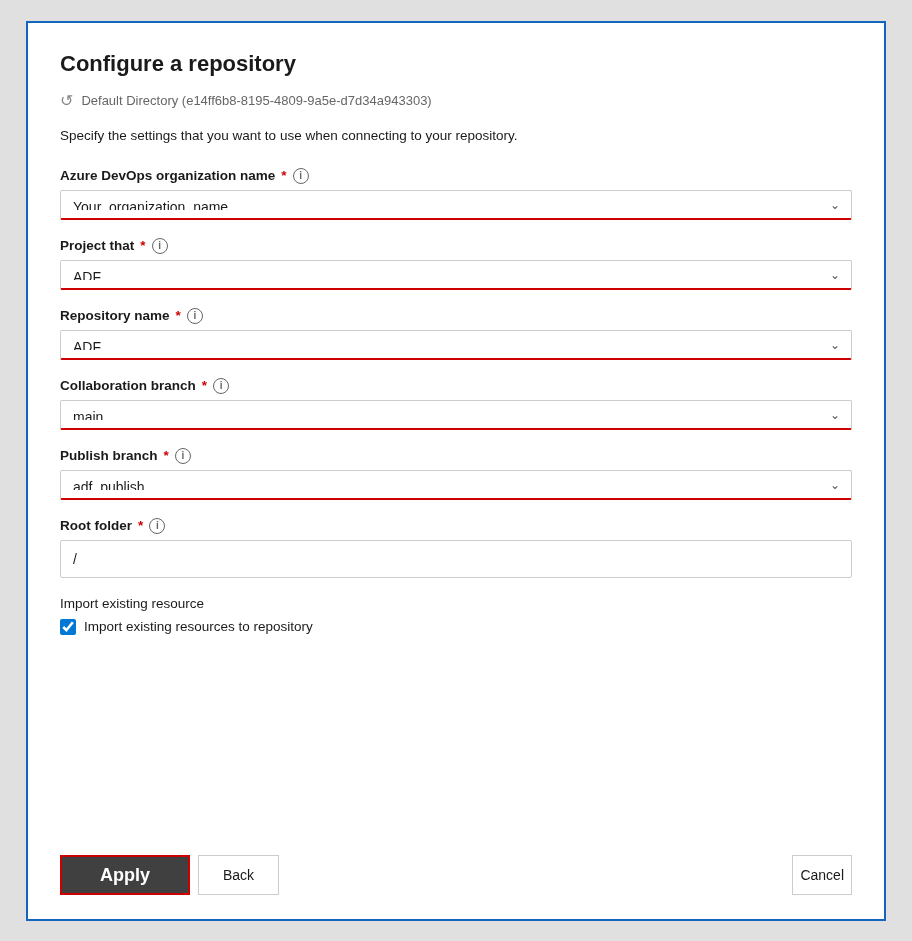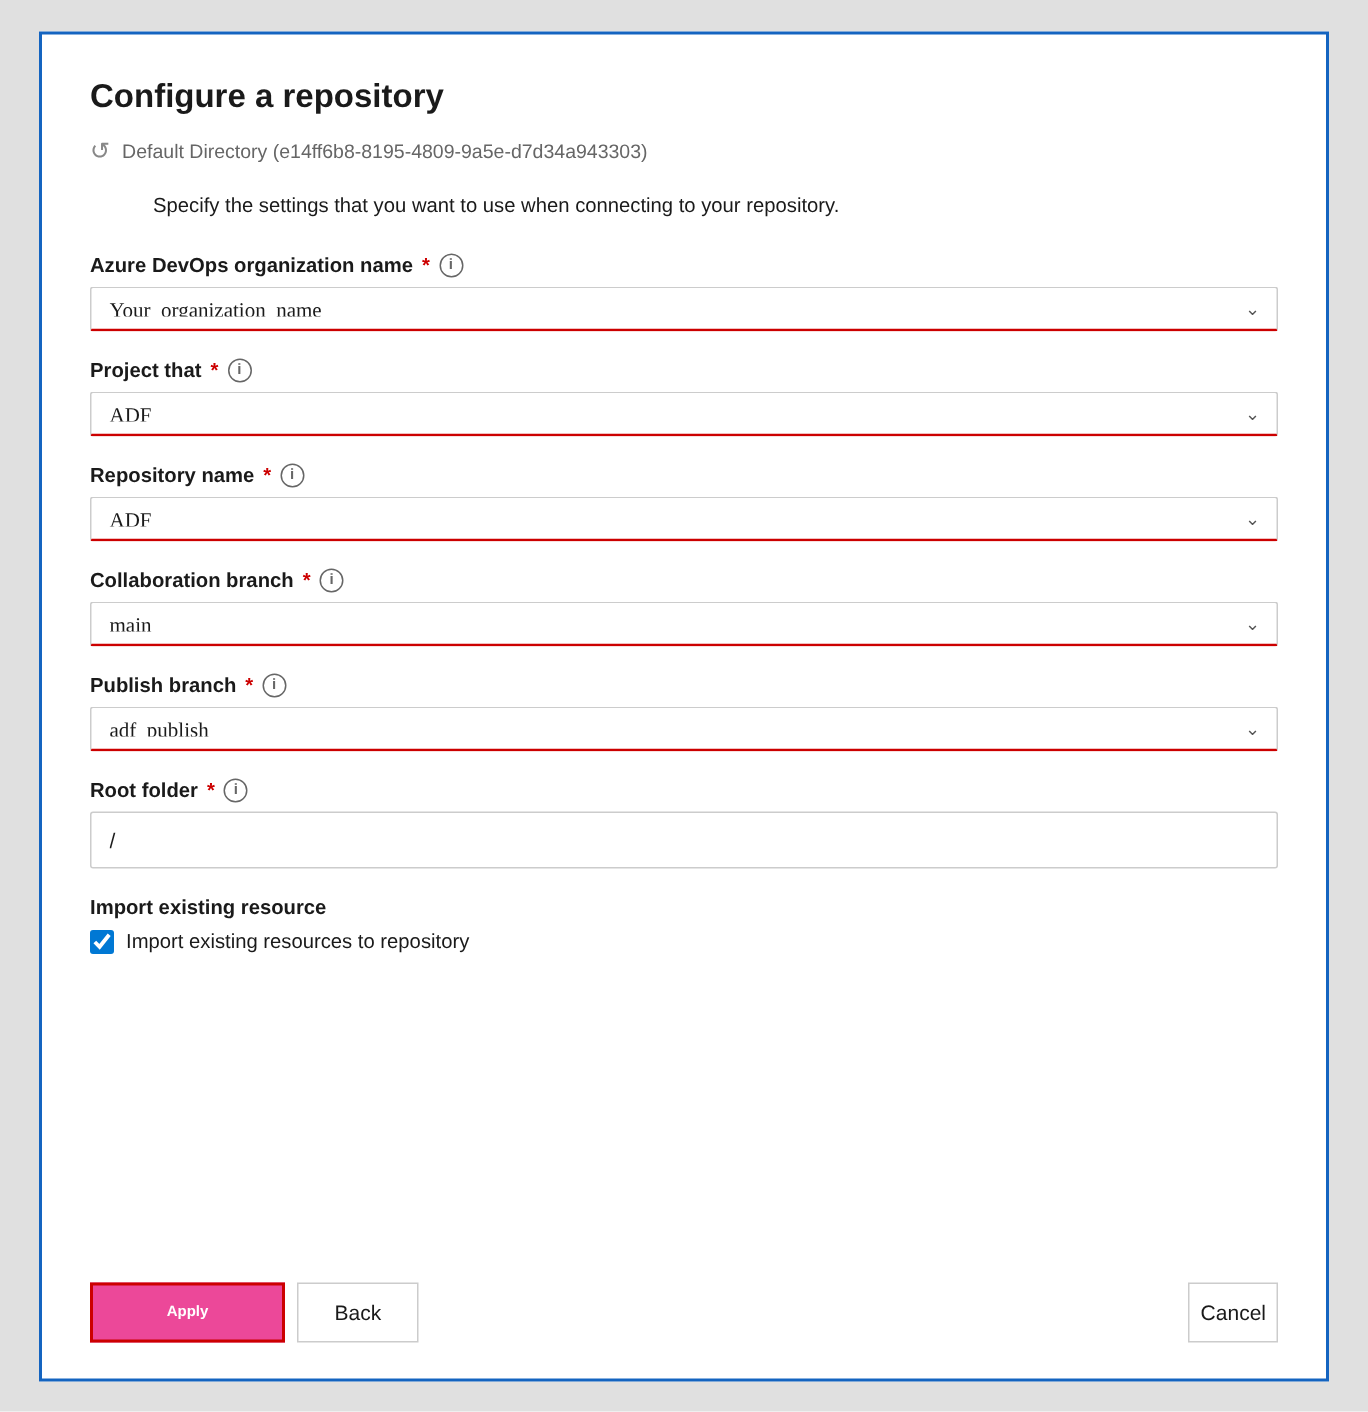--- a/index.html
+++ b/index.html
@@ -39,21 +39,20 @@
     }
     .directory-icon {
       color: #888;
       font-size: 16px;
     }
     .description {
       font-size: 13.5px;
       color: #1a1a1a;
       margin-bottom: 22px;
       line-height: 1.5;
-      margin-left: 42px;
     }
     .radio-group {
       display: flex;
       align-items: center;
       gap: 24px;
       margin-bottom: 26px;
     }
     .radio-option {
       display: flex;
       align-items: center;
@@ -101,21 +100,20 @@
       width: 100%;
       padding: 8px 36px 8px 12px;
       border: 1px solid #ccc;
       border-radius: 2px;
       font-size: 14px;
       color: #1a1a1a;
       background: #fff;
       appearance: none;
       cursor: pointer;
       height: 30px;
-      font-family: Liberation Serif, serif;
     }
     .select-chevron {
       position: absolute;
       right: 12px;
       top: 50%;
       transform: translateY(-50%);
       pointer-events: none;
       color: #555;
       font-size: 12px;
     }
@@ -128,21 +126,21 @@
       border: 1px solid #ccc;
       border-radius: 2px;
       font-size: 14px;
       color: #1a1a1a;
       height: 38px;
     }
     .checkbox-group {
       margin-bottom: 28px;
     }
     .checkbox-group-label {
-      font-weight: 700;
+      font-weight: 400;
       font-size: 13.5px;
       margin-bottom: 8px;
     }
     .checkbox-option {
       display: flex;
       align-items: center;
       gap: 8px;
       font-size: 13.5px;
     }
     .checkbox-option input[type="checkbox"] {
@@ -151,25 +149,25 @@
       height: 16px;
     }
     .footer-buttons {
       display: flex;
       align-items: center;
       gap: 8px;
       margin-top: auto;
       padding-top: 16px;
     }
     .btn-apply {
-      background: #ec4899;
+      background: #404040;
       color: #fff;
       border: 2px solid #c00;
       padding: 8px 28px;
-      font-size: 10px;
+      font-size: 18px;
       font-weight: 600;
       cursor: pointer;
       min-width: 130px;
       height: 40px;
     }
     .btn-back {
       background: #fff;
       color: #1a1a1a;
       border: 1px solid #ccc;
       padding: 8px 24px;

